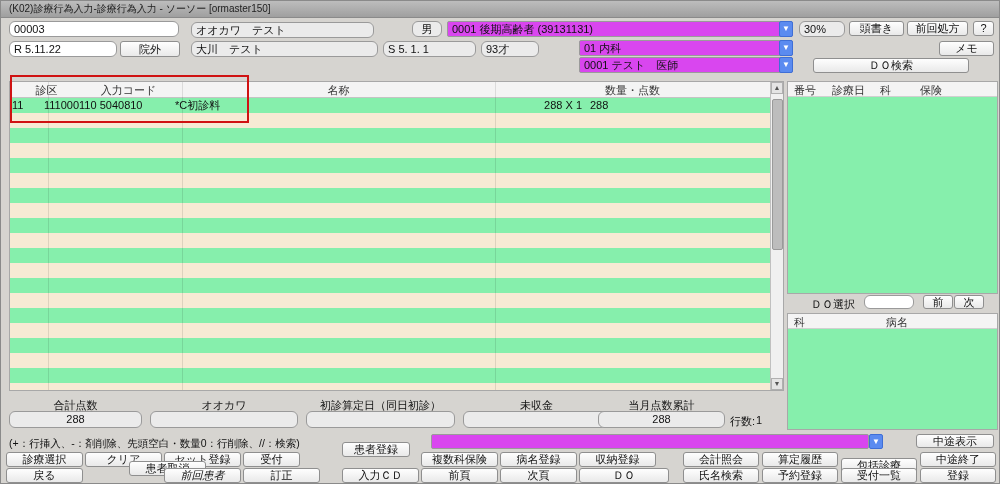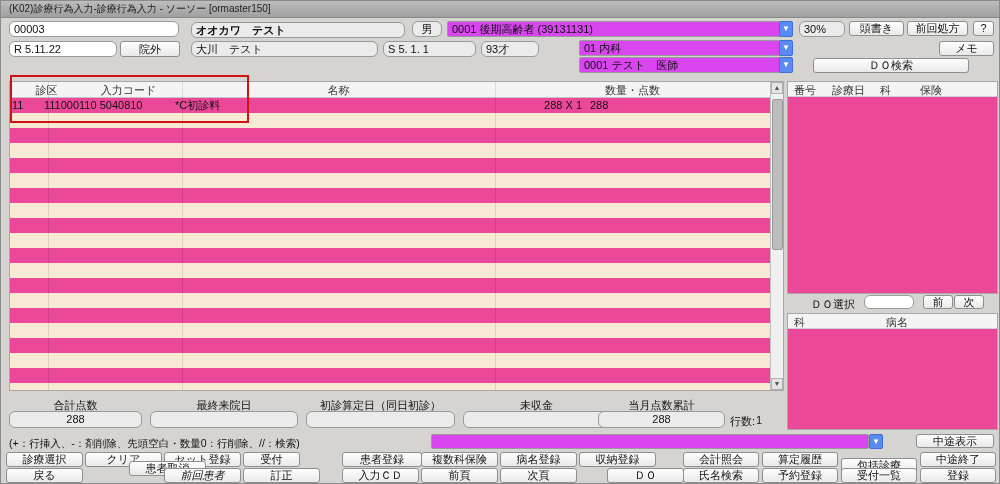--- a/index.html
+++ b/index.html
@@ -21,21 +21,21 @@
   .btn { position:absolute; background:linear-gradient(#fefefe,#e9e9e9); border:1px solid #8f8f8f;
     border-radius:3px; text-align:center; font-size:11px; line-height:13px; height:15px;
     overflow:hidden; white-space:nowrap; cursor:default; }
   .combo { position:absolute; background:#d946ef; border:1px solid #9a9a9a; border-radius:2px;
     height:16px; font-size:11px; line-height:14px; padding:0 18px 0 4px; overflow:hidden; white-space:nowrap; }
   .arrow { position:absolute; width:14px; background:#5b8bf0; border:1px solid #3f6fd6; border-radius:2px;
     color:#fff; font-size:8px; text-align:center; line-height:14px; height:16px; }
   .lbl { position:absolute; font-size:11px; color:#111; white-space:nowrap; }
 
   
-  .panelbox { position:absolute; background:#ec4899; border:1px solid #a8a8a8; }
+  .panelbox { position:absolute; background:#86efac; border:1px solid #a8a8a8; }
   .thead { position:absolute; left:0; top:0; right:0; height:16px; background:#f4f4f4; border-bottom:1px solid #c4c4c4; }
   .thead span { position:absolute; top:1px; font-size:11px; color:#333; text-align:center; }
   .trow { height:15px; position:relative; white-space:nowrap; }
   .trow.alt { background:#f7ead4; }
   .cell { position:absolute; top:0; font-size:11px; line-height:15px; }
   .vline { position:absolute; top:0; bottom:0; width:1px; background:rgba(0,0,0,0.10); }
 
   
   .sbar { position:absolute; top:0; bottom:0; width:13px; background:#f0f0f0; border-left:1px solid #c0c0c0; }
   .sbtn { position:absolute; left:0; width:12px; height:12px; background:#e4e4e4; border:1px solid #b0b0b0;
@@ -50,21 +50,21 @@
   .note { position:absolute; font-size:10.5px; color:#111; white-space:nowrap; }
 </style>
 </head>
 <body>
 
 <div id="app">
 
   <div class="titlebar">(K02)診療行為入力-診療行為入力 - ソーソー [ormaster150]</div>
 
   <input class="fld" style="left: 8px; top: 20px; width: 170px;" value="00003">
-  <div class="fld ro" style="left:190px;top:21px;width:214px;font-weight:bold;">オオカワ　テスト</div>
+  <div class="fld ro" style="left:190px;top:21px;width:183px;">オオカワ　テスト</div>
   <div class="fld ro" style="left:411px;top:20px;width:30px;text-align:center;">男</div>
   <div class="combo" style="left:446px;top:20px;width:346px;">0001 後期高齢者 (39131131)</div>
   <div class="arrow" style="left:778px;top:20px;">▼</div>
   <div class="fld ro" style="left:798px;top:20px;width:46px;">30%</div>
   <div class="btn" style="left:848px;top:20px;width:55px;">頭書き</div>
   <div class="btn" style="left:906px;top:20px;width:61px;">前回処方</div>
   <div class="btn" style="left:972px;top:20px;width:21px;">?</div>
 
   <input class="fld" style="left: 8px; top: 40px; width: 108px;" value="R 5.11.22">
   <div class="btn" style="left:119px;top:40px;width:60px;height:16px;line-height:14px;">院外</div>
@@ -140,21 +140,21 @@
   <div class="btn" style="left:953px;top:294px;width:30px;height:14px;line-height:12px;">次</div>
 
   <div class="panelbox" style="left:786px;top:312px;width:211px;height:117px;">
     <div class="phead">
       <span style="left:6px;">科</span>
       <span style="left:98px;">病名</span>
     </div>
   </div>
 
   <span class="lbl" style="left:8px;top:397px;width:133px;text-align:center;">合計点数</span>
-  <span class="lbl" style="left:149px;top:397px;width:148px;text-align:center;">最終来院日</span>
+  <span class="lbl" style="left:149px;top:397px;width:148px;text-align:center;">オオカワ</span>
   <span class="lbl" style="left:305px;top:397px;width:149px;text-align:center;">初診算定日（同日初診）</span>
   <span class="lbl" style="left:462px;top:397px;width:147px;text-align:center;">未収金</span>
   <span class="lbl" style="left:597px;top:397px;width:127px;text-align:center;">当月点数累計</span>
 
   <div class="fld ro" style="left:8px;top:410px;width:133px;height:17px;line-height:15px;text-align:center;">288</div>
   <div class="fld ro" style="left:149px;top:410px;width:148px;height:17px;"></div>
   <div class="fld ro" style="left:305px;top:410px;width:149px;height:17px;"></div>
   <div class="fld ro" style="left:462px;top:410px;width:147px;height:17px;"></div>
   <div class="fld ro" style="left:597px;top:410px;width:127px;height:17px;line-height:15px;text-align:center;">288</div>
   <span class="lbl" style="left:729px;top:413px;">行数:</span>
@@ -167,28 +167,28 @@
 
   <div class="btn" style="left:5px;top:451px;width:77px;">診療選択</div>
   <div class="btn" style="left:84px;top:451px;width:77px;">クリア</div>
   <div class="btn" style="left:163px;top:451px;width:77px;">セット登録</div>
   <div class="btn" style="left:242px;top:451px;width:57px;">受付</div>
   <div class="btn" style="left:5px;top:467px;width:77px;">戻る</div>
   <div class="btn" style="left:84px;top:460px;width:77px;margin-left:44px;">患者取消</div>
   <div class="btn" style="left:163px;top:467px;width:77px;font-style:italic;">前回患者</div>
   <div class="btn" style="left:242px;top:467px;width:77px;">訂正</div>
 
-  <div class="btn" style="left:341px;top:451px;width:80px;">患者登録</div>
+  <div class="btn" style="left:341px;top:441px;width:68px;">患者登録</div>
   <div class="btn" style="left:420px;top:451px;width:77px;">複数科保険</div>
   <div class="btn" style="left:499px;top:451px;width:77px;">病名登録</div>
   <div class="btn" style="left:578px;top:451px;width:77px;">収納登録</div>
   <div class="btn" style="left:341px;top:467px;width:77px;">入力ＣＤ</div>
   <div class="btn" style="left:420px;top:467px;width:77px;">前頁</div>
   <div class="btn" style="left:499px;top:467px;width:77px;font-family:Liberation Serif, serif;">次頁</div>
-  <div class="btn" style="left:606px;top:467px;width:77px;">ＤＯ</div>
+  <div class="btn" style="left:578px;top:467px;width:90px;">ＤＯ</div>
 
   <div class="btn" style="left:682px;top:451px;width:76px;">会計照会</div>
   <div class="btn" style="left:761px;top:451px;width:76px;">算定履歴</div>
   <div class="btn" style="left:840px;top:457px;width:76px;">包括診療</div>
   <div class="btn" style="left:919px;top:451px;width:76px;">中途終了</div>
   <div class="btn" style="left:682px;top:467px;width:76px;">氏名検索</div>
   <div class="btn" style="left:761px;top:467px;width:76px;">予約登録</div>
   <div class="btn" style="left:840px;top:467px;width:76px;">受付一覧</div>
   <div class="btn" style="left:919px;top:467px;width:76px;">登録</div>
 

